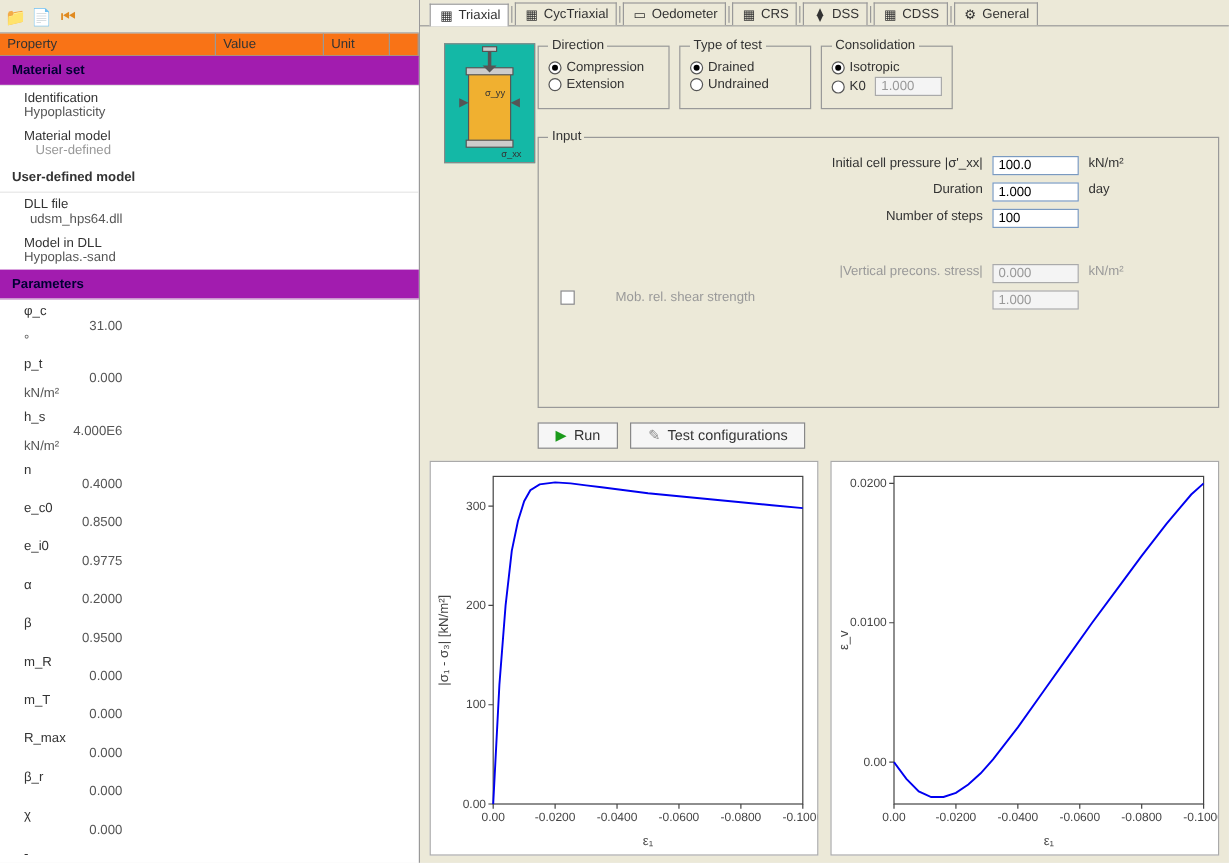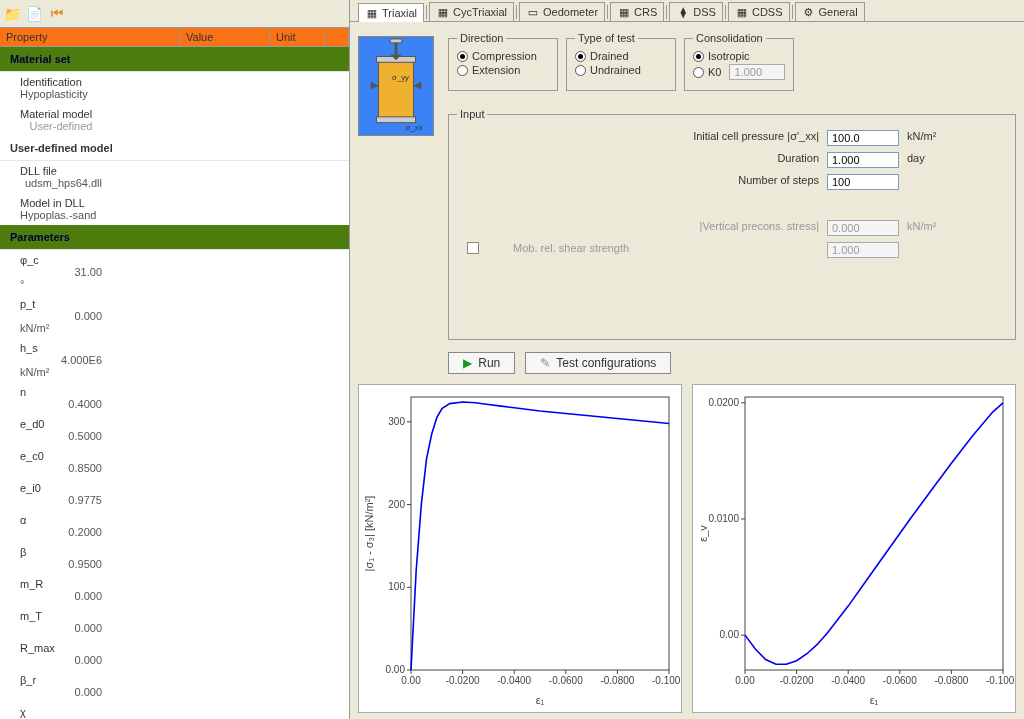--- a/index.html
+++ b/index.html
@@ -16,21 +16,21 @@
                        align-items:center; justify-content:center;
                        font-size:14px; }
   .left-header { display:flex; background:#f97316; border-bottom:1px solid #999;
                  font-size:11px; }
   .left-header div { padding:3px 6px; border-right:1px solid #999; }
   .col-prop { width:180px; }
   .col-val  { width:90px; text-align:left; }
   .col-unit { width:55px; }
   .col-tail { flex:1; }
   .prop-list { overflow:auto; height:calc(100% - 48px); }
-  .section-h { background:#4d7c0f; color:#003; font-weight:bold;
+  .section-h { background:#a21caf; color:#003; font-weight:bold;
                padding:6px 10px; border-bottom:1px solid #e6e6e6; }
   .section-sub { font-weight:bold; padding:6px 10px;
                  border-bottom:1px solid #e6e6e6; }
   .row { display:flex; padding:4px 0 4px 20px;flex-direction:column; }
   .row .p { width:160px; color:#333; }
   .row .v { width:90px; text-align:right; padding-right:8px; color:#555; }
   .row .u { width:55px; color:#555; }
   
   .right-pane { position:absolute; left:350px; top:0; right:0; height:719px;
                 background:#ece9d8; }
@@ -41,22 +41,22 @@
          border:1px solid #999; border-bottom:none; background:#ece9d8;
          font-size:11px; cursor:pointer; }
   .tab.active { background:#fff; position:relative; top:1px; }
   .tab .ico { width:14px; height:14px; display:inline-flex;
               align-items:center; justify-content:center; font-size:11px; }
   .tab-sep { width:1px; height:14px; background:#999; margin:0 2px;
              align-self:center; }
 
   .config-area { position:absolute; left:8px; right:8px; top:30px;
                  height:345px; }
-  .apparatus { position:absolute; left:0; top:6px; width:76px; height:100px;
-               border:1px solid #888; background:#3b82f6; }
+  .apparatus { position:absolute; left:12px; top:6px; width:76px; height:100px;
+               border:1px solid #888; background:#14b8a6; }
   fieldset { border:1px solid #999; margin:0; padding:4px 8px 8px 8px;
              font-size:11px; background:#ece9d8; }
   legend { padding:0 3px; color:#333; }
   .fs-row { display:flex; gap:8px; position:absolute; left:90px; top:2px; }
   .fs-row fieldset { min-width:110px; }
   .radio-line { display:flex; align-items:center; gap:4px; margin:2px 0;}
   .radio-dot { width:11px; height:11px; border:1px solid #555;
                border-radius:50%; display:inline-flex; align-items:center;
                justify-content:center; background:#fff;}
   .radio-dot.sel::after { content:""; width:5px; height:5px;
@@ -143,25 +143,20 @@
           <div class="u">kN/m²</div>
         </div>
         <div class="row">
           <div class="p">h_s</div>
           <div class="v">4.000E6</div>
           <div class="u">kN/m²</div>
         </div>
         <div class="row">
           <div class="p">n</div>
           <div class="v">0.4000</div>
-          <div class="u"></div>
-        </div>
-        <div class="row">
-          <div class="p">e_d0</div>
-          <div class="v">0.5000</div>
           <div class="u"></div>
         </div>
         <div class="row">
           <div class="p">e_c0</div>
           <div class="v">0.8500</div>
           <div class="u"></div>
         </div>
         <div class="row">
           <div class="p">e_i0</div>
           <div class="v">0.9775</div>

